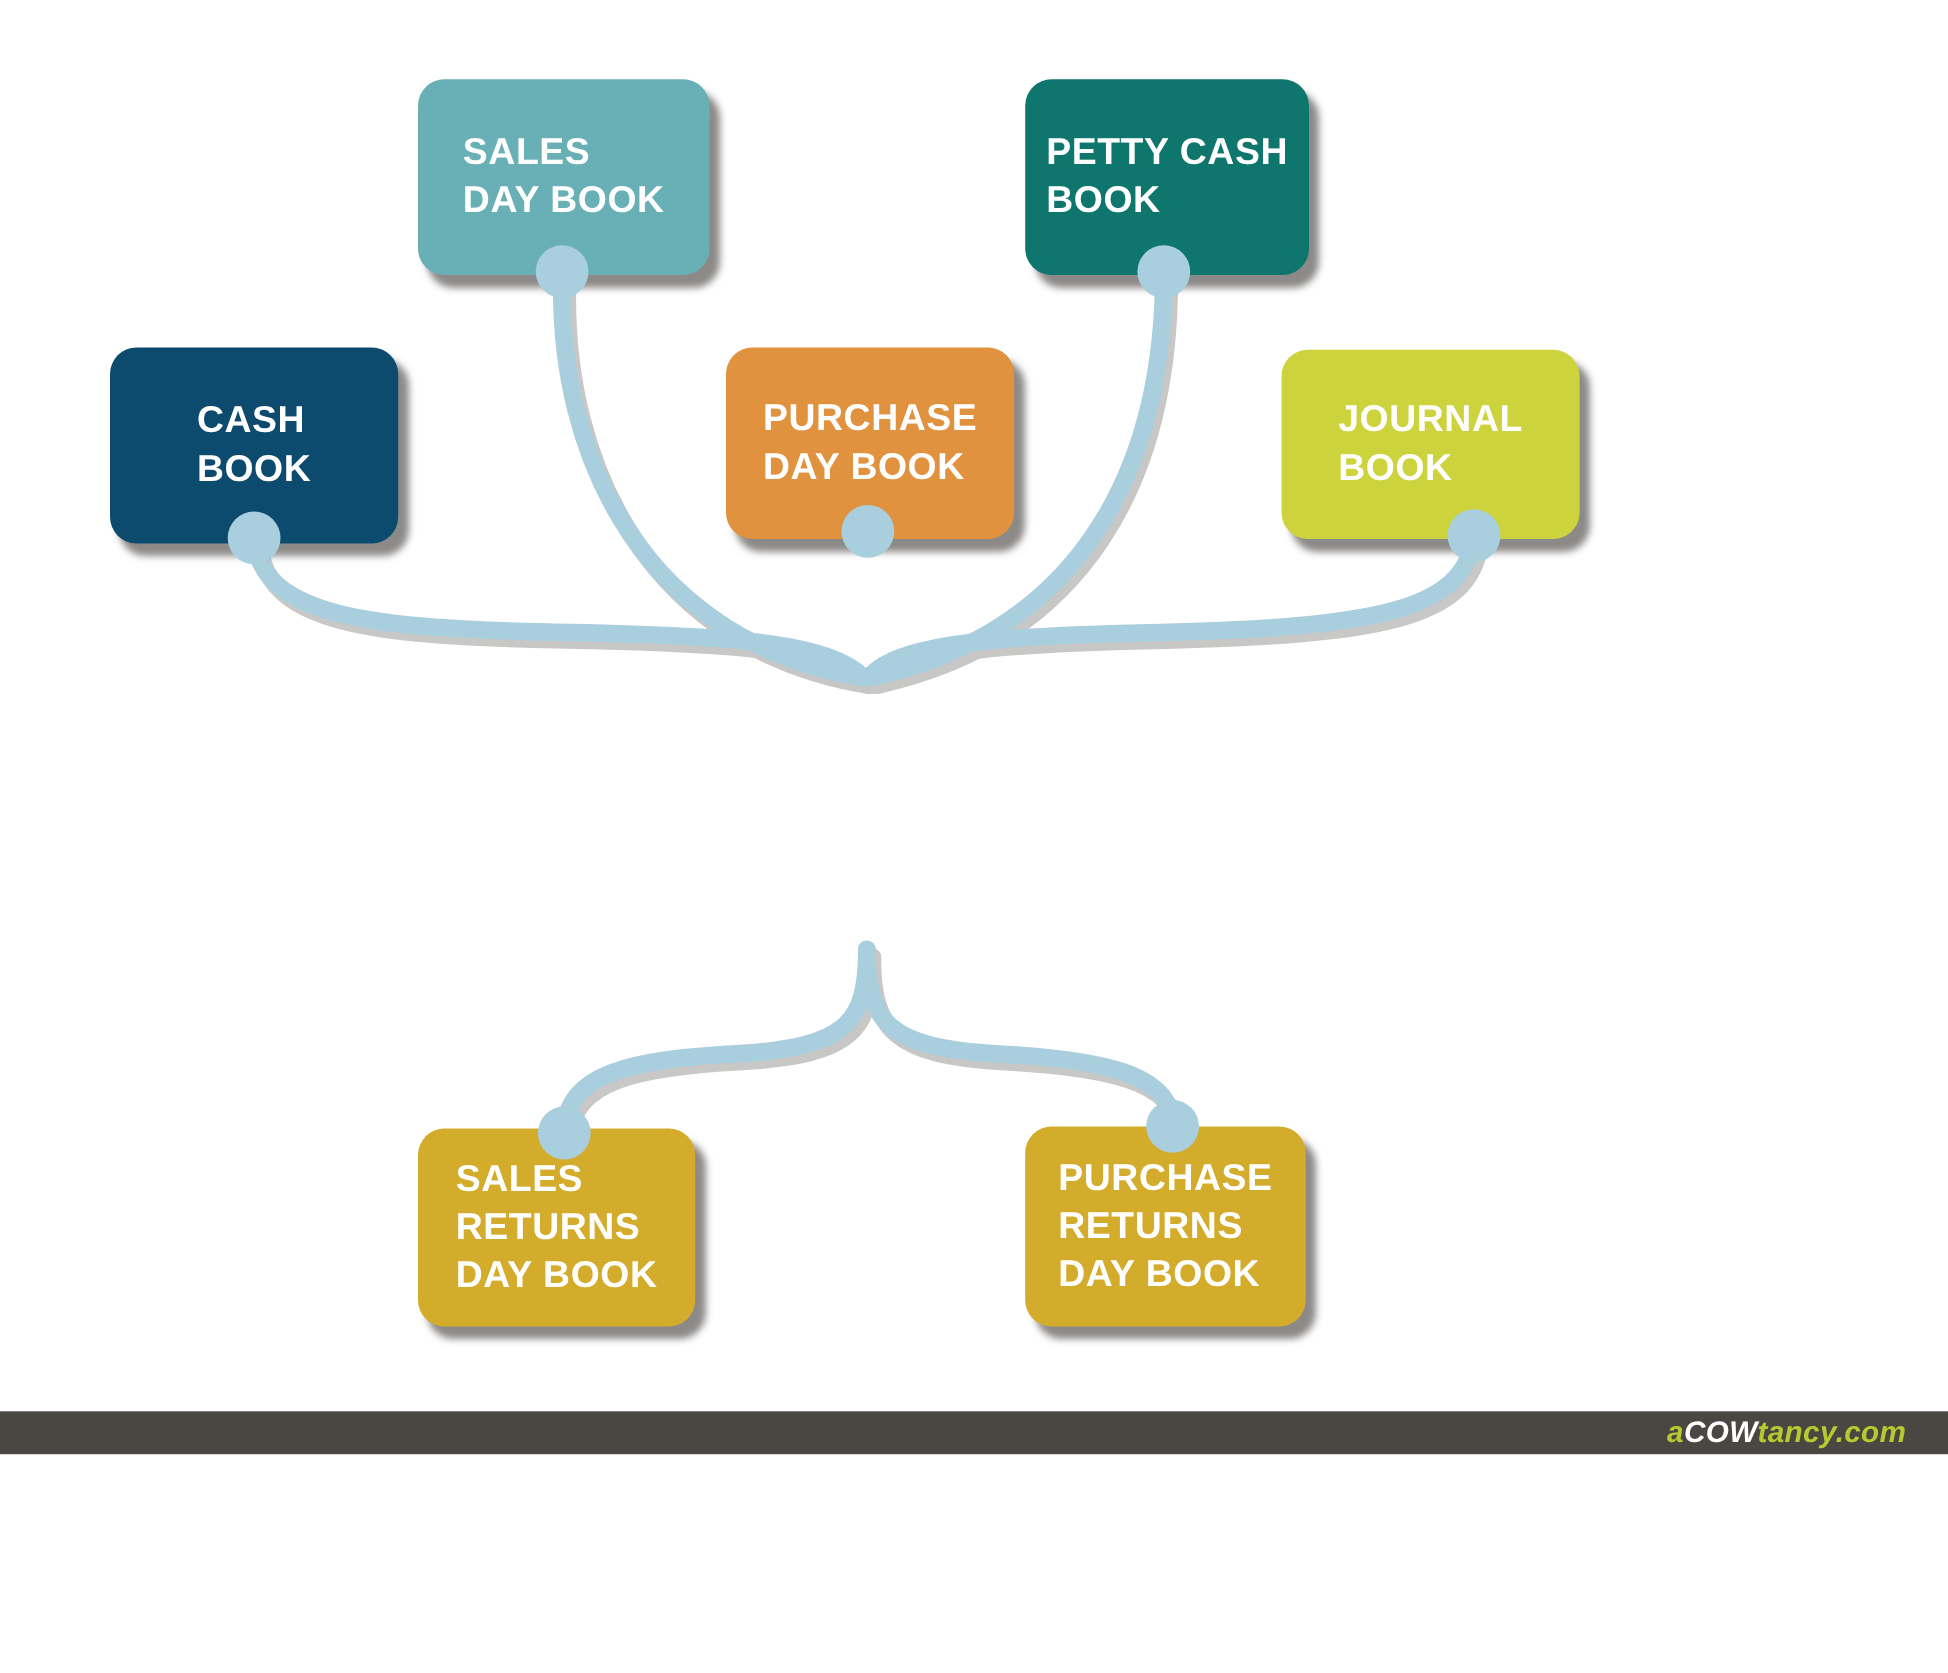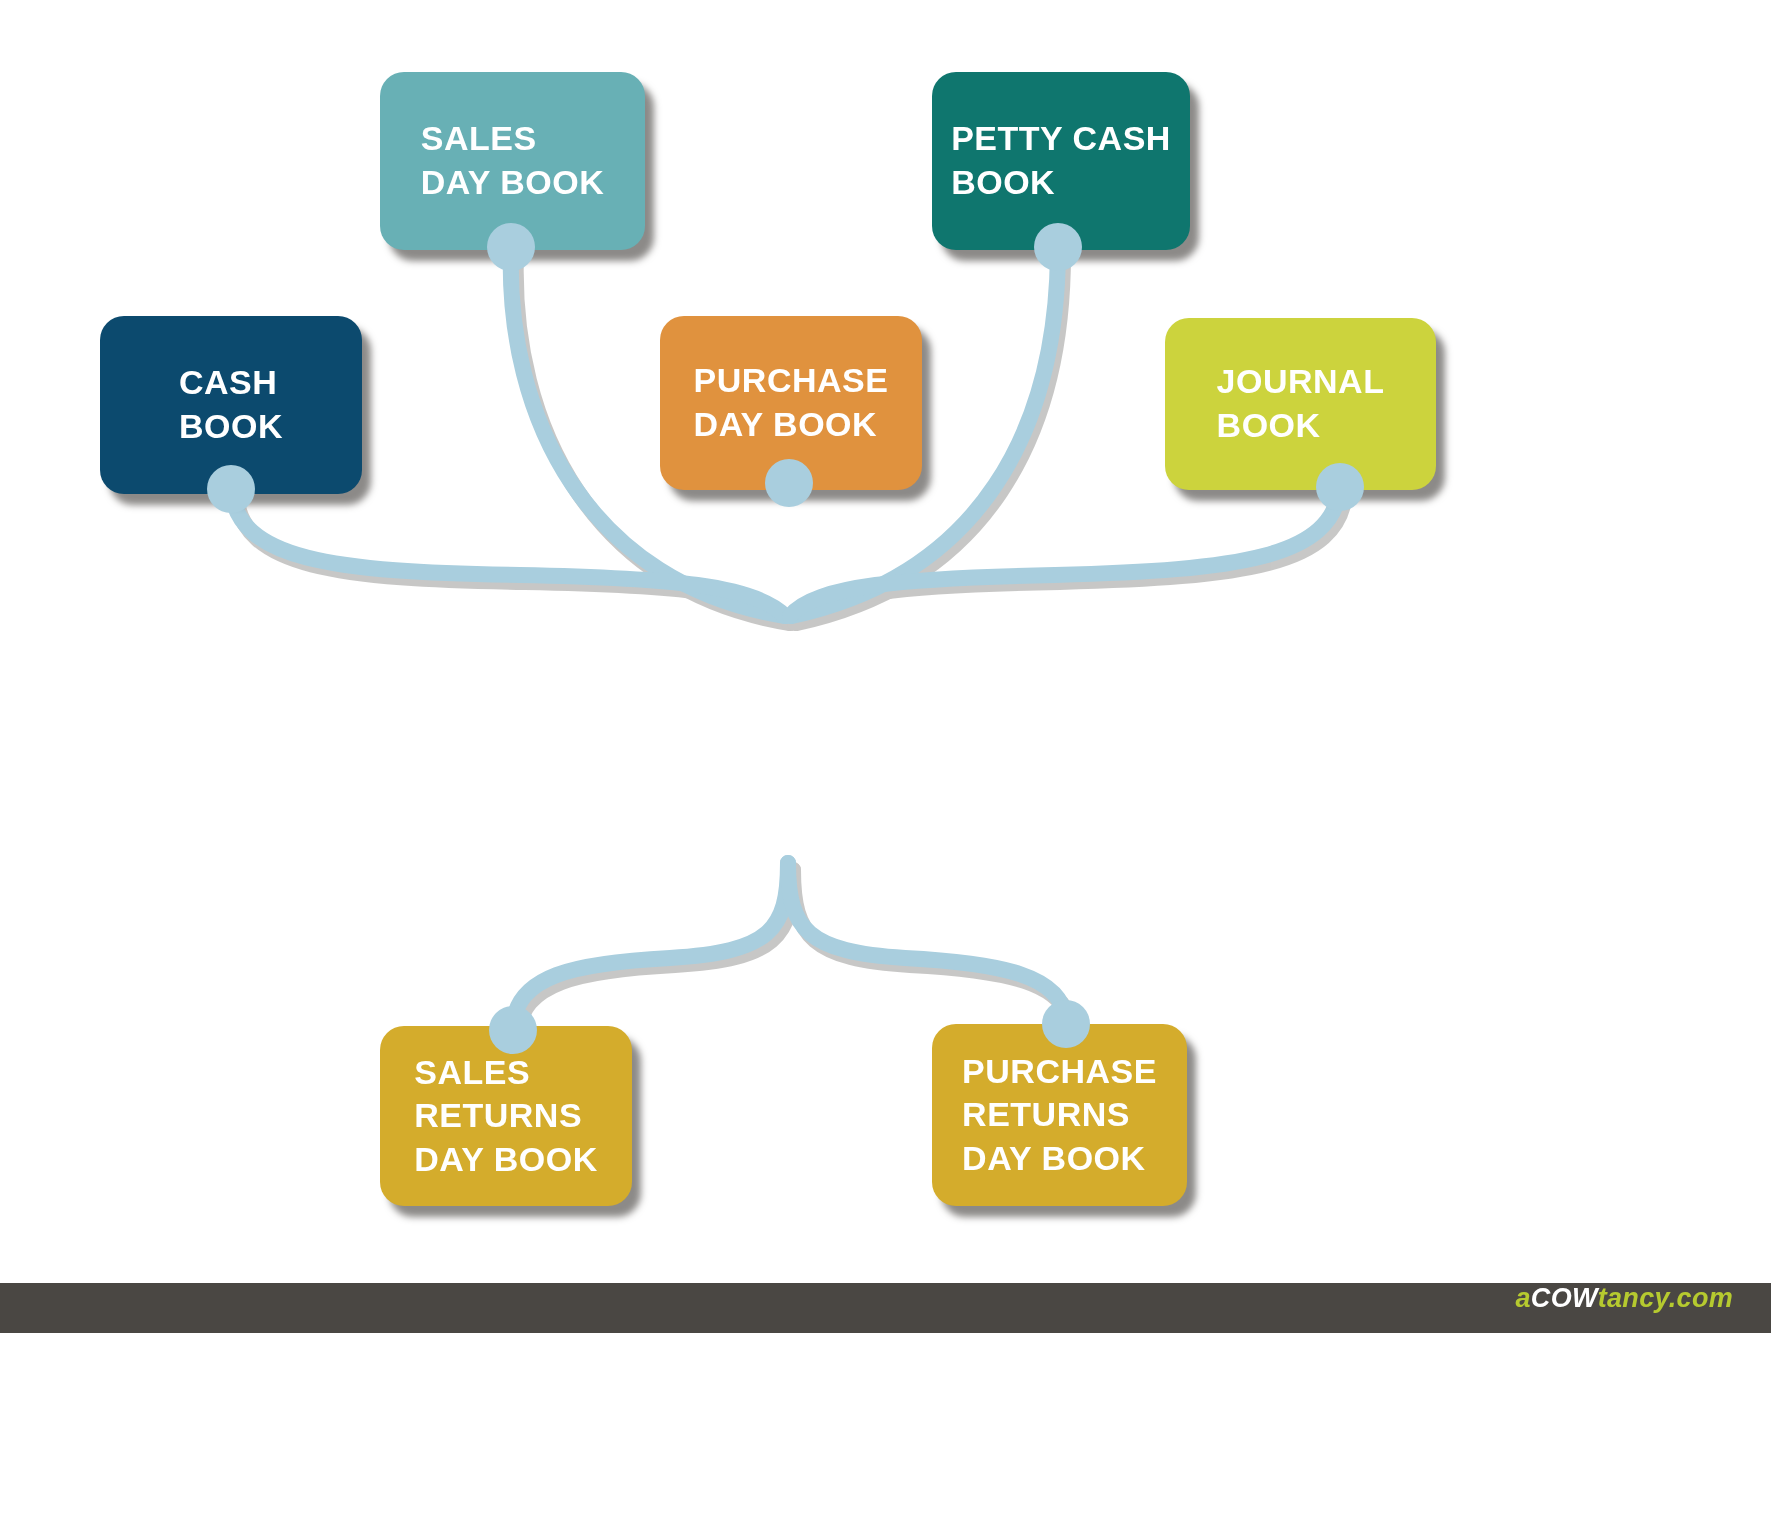--- a/index.html
+++ b/index.html
@@ -54,24 +54,24 @@
   .n-journal        { left: 1165px; top: 318px;  width: 271px; height: 172px; }
   .n-main           { left: 570px;  top: 615px;  width: 437px; height: 250px; border-radius: 28px; }
   .n-sales-returns  { left: 380px;  top: 1026px; width: 252px; height: 180px; }
   .n-purch-returns  { left: 932px;  top: 1024px; width: 255px; height: 182px; }
 
   .footer-bar {
     position: absolute;
     left: 0;
     top: 1283px;
     width: 1771px;
-    height: 50px;
+    height: 39px;
     z-index: 4;
     display: flex;
-    align-items: flex-start;
+    align-items: center;
     justify-content: flex-end;
     padding-right: 38px;
     box-sizing: border-box;
   }
   .logo {
     font-style: italic;
     font-weight: bold;
     font-size: 27px;
     letter-spacing: 0.3px;
     white-space: nowrap;

